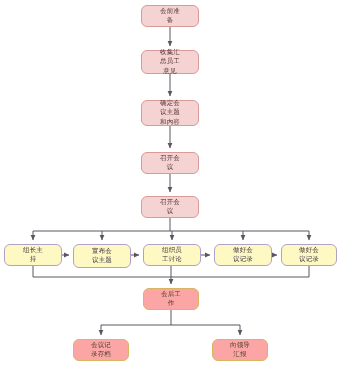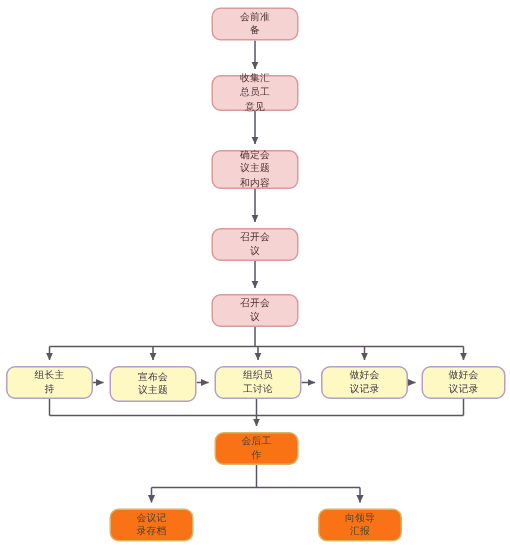--- a/index.html
+++ b/index.html
@@ -49,21 +49,21 @@
     background: #f6d3d3;
     border-color: #d99a9a;
     color: #4a3030;
   }
   .n-purple {
     background: #fef9c3;
     border-color: #b2a1c6;
     color: #3b3346;
   }
   .n-tan {
-    background: #f97316;
+    background: #fca5a5;
     border-color: #d9b463;
     color: #4a4030;
   }
 </style>
 </head>
 <body>
 
 <div id="canvas">
 
   <svg id="edges" viewBox="0 0 340 366" xmlns="http://www.w3.org/2000/svg">

